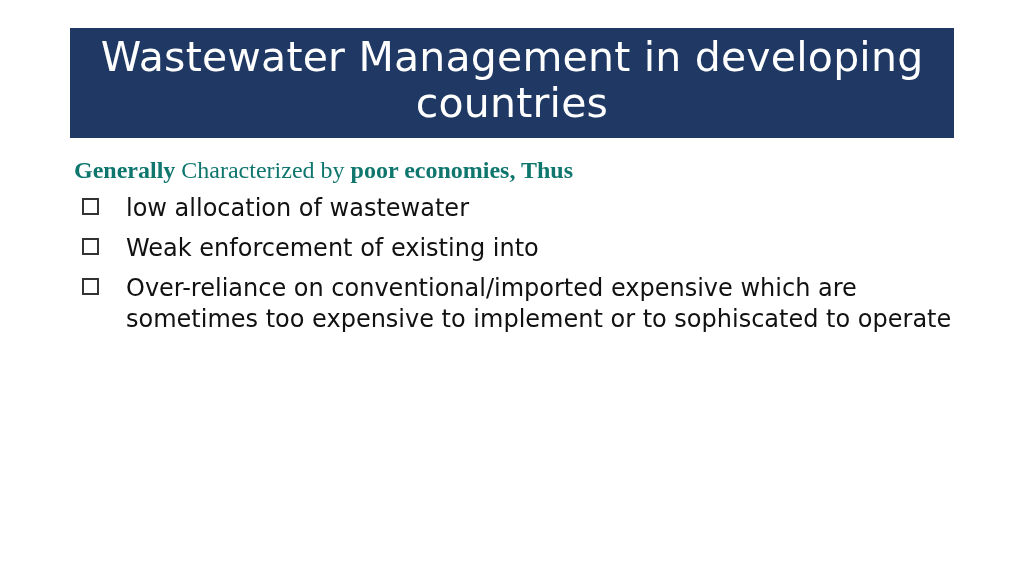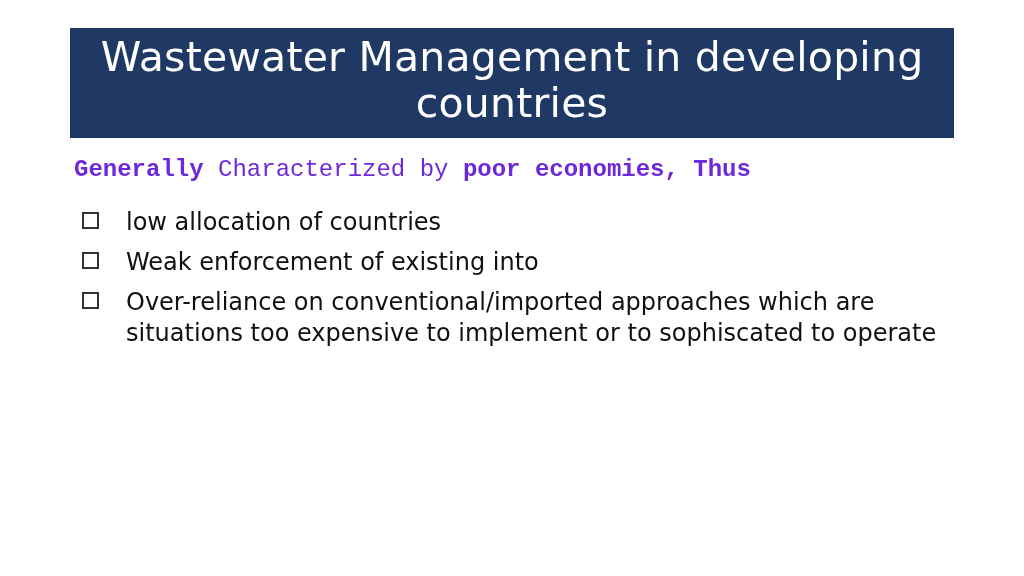--- a/index.html
+++ b/index.html
@@ -39,23 +39,23 @@
   }
   .body-area {
     position: absolute;
     left: 74px;
     top: 155px;
     width: 890px;
   }
   .intro-line {
     font-size: 24px;
     line-height: 30px;
-    color: #6d28d9;
-    margin-bottom: 22px;
-    font-family: Liberation Mono, monospace;
+    color: #0f766e;
+    margin-bottom: 8px;
+    font-family: Liberation Serif, serif;
   }
   .intro-line .b {
     font-weight: bold;
   }
   .bullet-list {
     list-style: none;
     margin: 0;
     padding: 0;
   }
   .bullet-item {
@@ -92,26 +92,26 @@
 
   <div class="body-area">
 
     <div class="intro-line">
       <span class="b">Generally </span><span>Characterized by </span><span class="b">poor economies, Thus</span>
     </div>
 
     <ul class="bullet-list">
       <li class="bullet-item">
         <span class="bullet-marker"></span>
-        <span class="bullet-text">low allocation of countries</span>
+        <span class="bullet-text">low allocation of wastewater</span>
       </li>
       <li class="bullet-item">
         <span class="bullet-marker"></span>
         <span class="bullet-text">Weak enforcement of existing into</span>
       </li>
       <li class="bullet-item">
         <span class="bullet-marker"></span>
-        <span class="bullet-text">Over-reliance on conventional/imported approaches which are situations too expensive to implement or to sophiscated to operate</span>
+        <span class="bullet-text">Over-reliance on conventional/imported expensive which are sometimes too expensive to implement or to sophiscated to operate</span>
       </li>
     </ul>
 
   </div>
 </div>
 
 </body></html>

